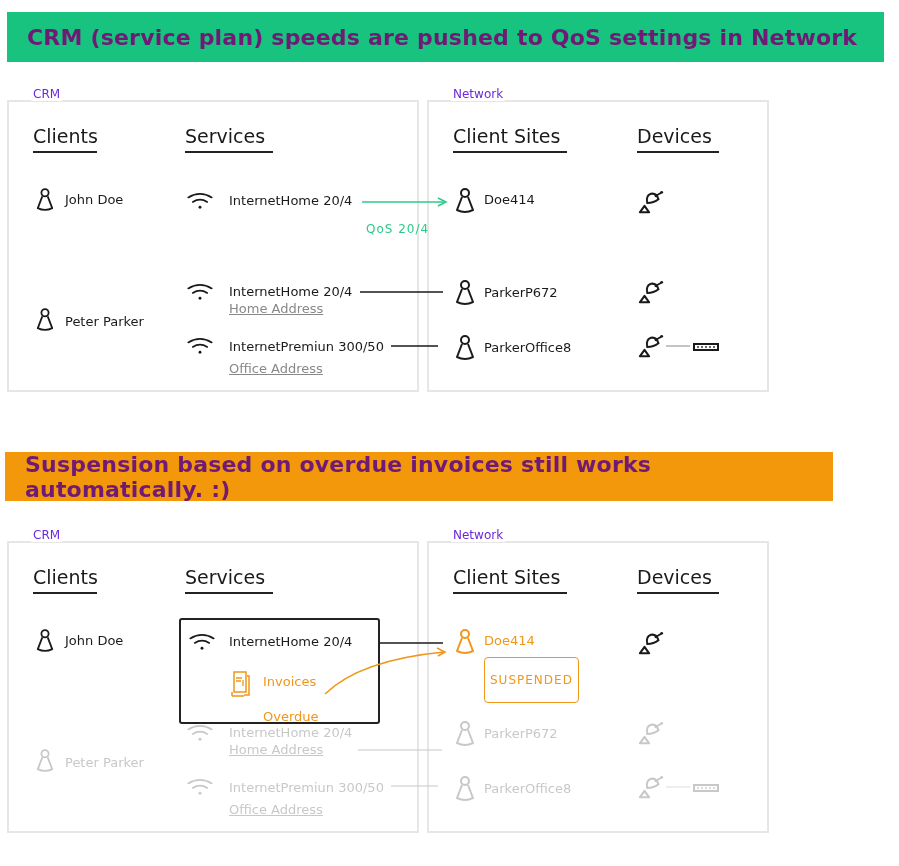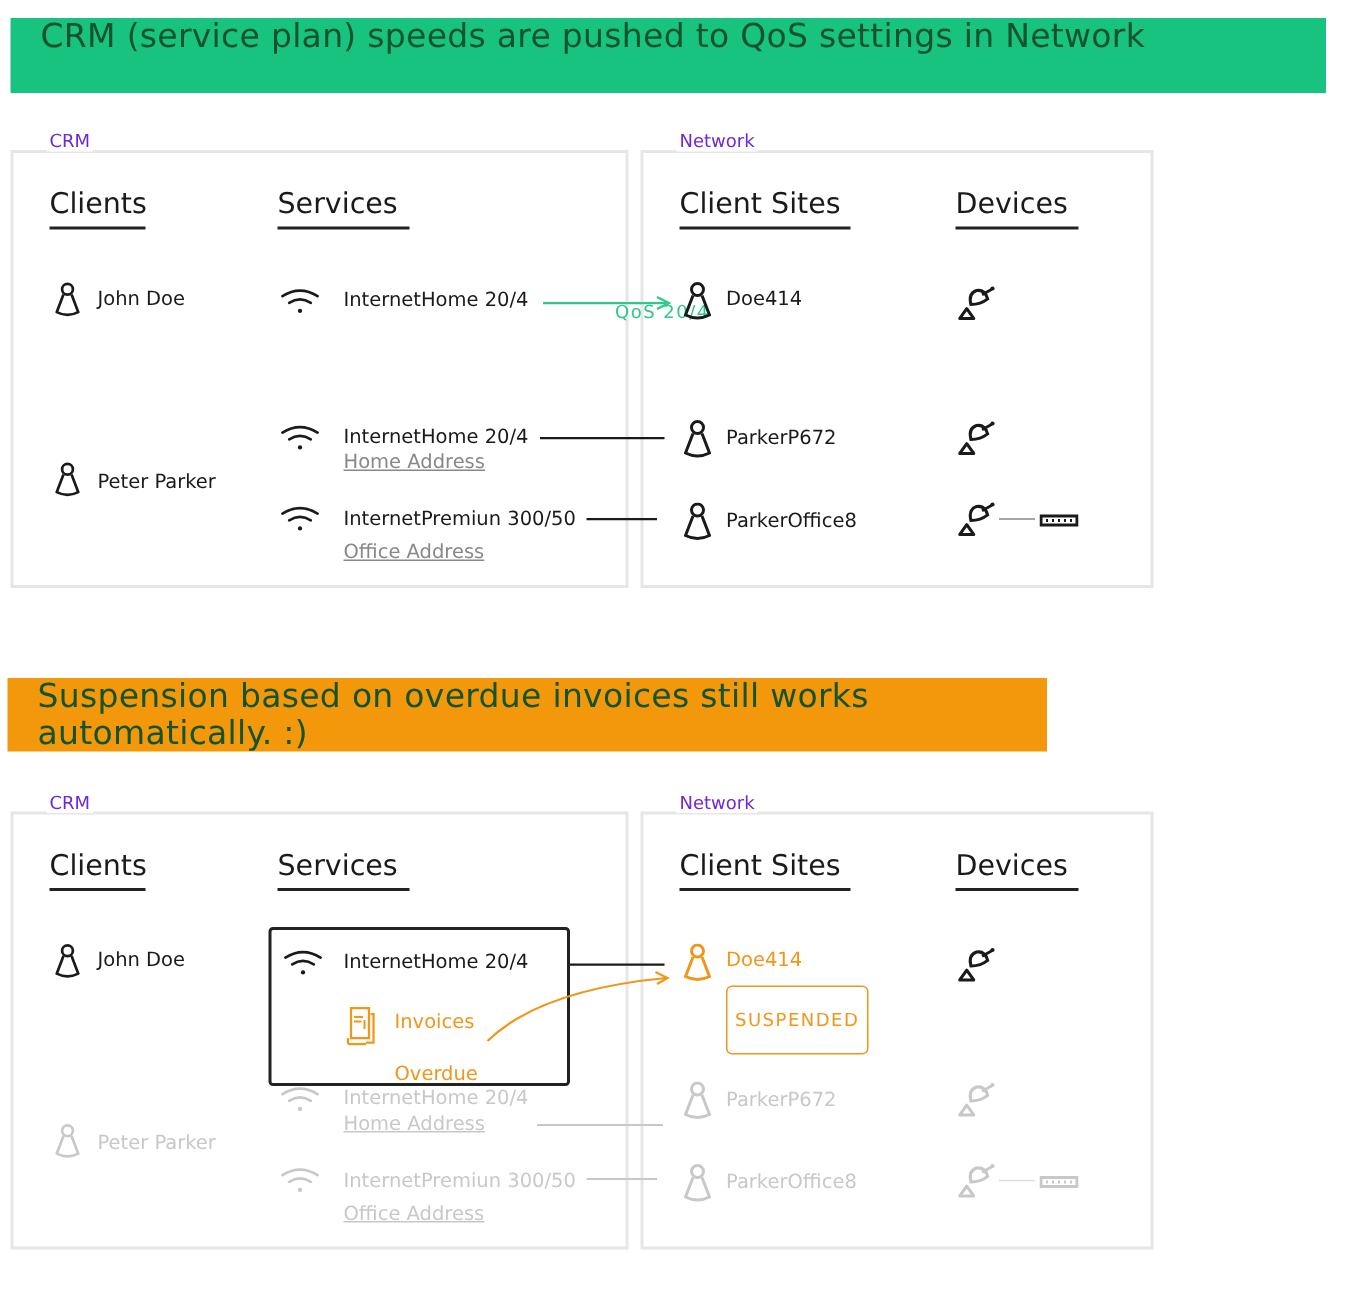--- a/index.html
+++ b/index.html
@@ -1,22 +1,22 @@
 <!DOCTYPE html>
 <html><head>
 <meta charset="utf-8">
 <style>
   html, body { margin: 0; padding: 0; background: #ffffff; }
   body { width: 899px; height: 866px; position: relative; overflow: hidden;
          font-family: "DejaVu Sans", sans-serif; color: #1a1a1a; }
   .abs { position: absolute; }
-  .banner { position: absolute; color: #14532d; font-size: 22px; display: flex; 
-            padding-left: 20px; box-sizing: border-box; letter-spacing: 0.2px; font-weight: 400; }
+  .banner { position: absolute; color: #701a75; font-size: 22px; display: flex; align-items: center;
+            padding-left: 20px; box-sizing: border-box; letter-spacing: 0.2px; font-weight: 700; }
   .banner.green { left: 7px; top: 12px; width: 877px; height: 50px; background: #18c37f; }
-  .banner.orange { left: 5px; top: 452px; width: 693px; height: 49px; background: #f2980a; }
+  .banner.orange { left: 5px; top: 452px; width: 828px; height: 49px; background: #f2980a; }
 
   .panel { position: absolute; border: 2px solid #e6e6e6; box-sizing: border-box; }
   .panel-title { position: absolute; font-size: 12px; background: #fff; padding: 0 2px; color: #6d28d9; }
 
   .colhead { position: absolute; font-size: 19px; color: #1a1a1a; padding-bottom: 4px; border-bottom: 2px solid #222; }
 
   .txt { position: absolute; font-size: 13px; color: #1a1a1a; white-space: nowrap; text-align: center; }
   .sub { position: absolute; font-size: 13px; color: #888; white-space: nowrap; text-decoration: underline; }
   .faded { color: #c8c8c8 !important; }
   .orangetxt { color: #f0961a; }
@@ -105,21 +105,21 @@
   <div class="txt" style="left:229px;top:339px;">InternetPremiun 300/50</div>
   <div class="sub" style="left:229px;top:361px;">Office Address</div>
 
   <svg class="abs" style="left:0;top:0" width="899" height="420">
     <line x1="362" y1="202" x2="444" y2="202" stroke="#2ec98a" stroke-width="1.5"></line>
     <path d="M438 198 L446 202 L438 206" fill="none" stroke="#2ec98a" stroke-width="1.5"></path>
     <line x1="360" y1="292" x2="443" y2="292" stroke="#1a1a1a" stroke-width="1.5"></line>
     <line x1="391" y1="346" x2="438" y2="346" stroke="#1a1a1a" stroke-width="1.5"></line>
     <line x1="666" y1="346" x2="690" y2="346" stroke="#888" stroke-width="1"></line>
   </svg>
-  <div class="txt greentxt" style="left:366px;top:201px;font-size:12px;letter-spacing:1px;margin-left:44px;">QoS 20/4</div>
+  <div class="txt greentxt" style="left:366px;top:222px;font-size:12px;letter-spacing:1px;">QoS 20/4</div>
 
   <svg class="icon" style="left:455px;top:188px;color:#1a1a1a" width="20" height="26">
       <use href="#person"></use>
     </svg>
   <div class="txt" style="left:484px;top:192px;">Doe414</div>
   <svg class="icon" style="left:455px;top:280px;color:#1a1a1a" width="20" height="26">
       <use href="#person"></use>
     </svg>
   <div class="txt" style="left:484px;top:285px;">ParkerP672</div>
   <svg class="icon" style="left:455px;top:335px;color:#1a1a1a" width="20" height="26">

